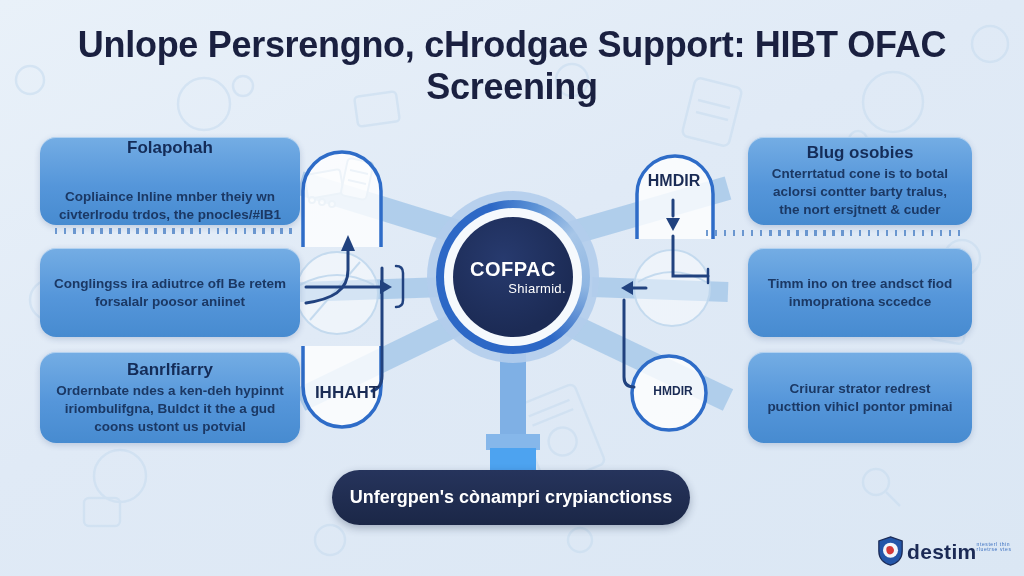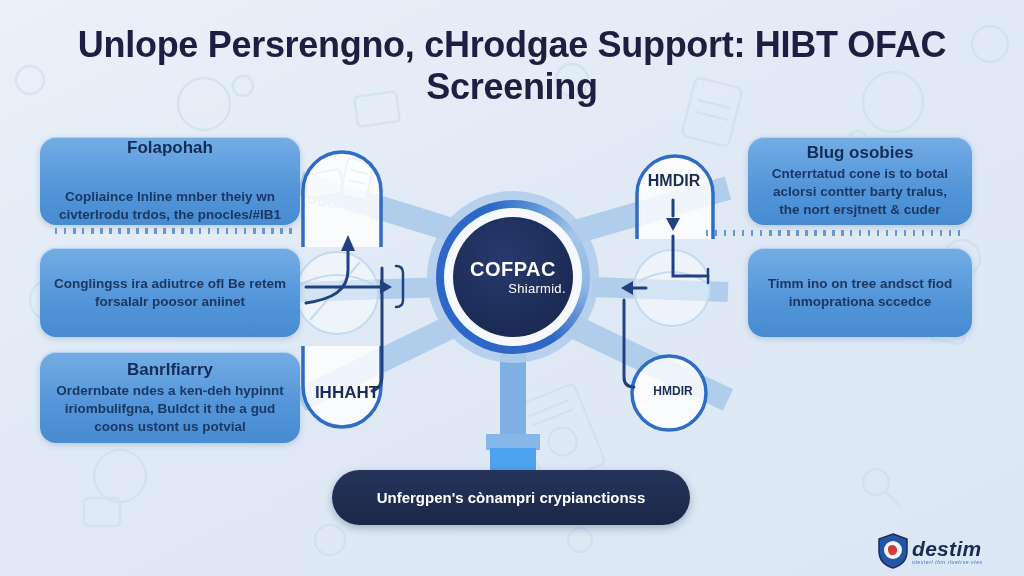--- a/index.html
+++ b/index.html
@@ -45,25 +45,25 @@
     display:flex;flex-direction:column;justify-content:center;align-items:center;color:#fff;}
   #core .c1{font-size:20px;font-weight:800;letter-spacing:.5px;text-align:center;}
   #core .c2{font-size:13px;font-weight:400;letter-spacing:.3px;margin-left:48px;}
   .nlabel{position:absolute;font-weight:800;color:#1b2c55;text-align:center;}
   #node-tr{left:636px;top:172px;width:76px;font-size:16px;}
   #node-br{left:639px;top:384px;width:68px;font-size:12px;}
   #node-bl{left:305px;top:383px;width:84px;font-size:17px;}
   .pill{
     position:absolute;left:332px;top:470px;width:358px;height:55px;border-radius:28px;
     background:linear-gradient(180deg,#26345c 0%,#1b2747 100%);
-    color:#fff;font-size:15px;font-weight:800;text-align:center;line-height:55px;
+    color:#fff;font-size:18px;font-weight:800;text-align:center;line-height:55px;
     box-shadow:0 3px 8px rgba(20,35,70,.3);
   }
   .logo{position:absolute;left:878px;top:533px;display:flex;align-items:center;gap:4px;}
-  .logo .ltxt{display:flex;flex-direction:column;line-height:1;font-style:italic;}
+  .logo .ltxt{display:flex;line-height:1;}
   .logo .lname{font-size:21px;font-weight:800;color:#1b2a55;letter-spacing:.3px;}
   .logo .ltag{font-size:5px;color:#3a6fc0;letter-spacing:.6px;margin-top:1px;}
 </style>
 </head>
 <body>
 
 <div id="stage">
 
   <svg class="layer" viewBox="0 0 1024 576" fill="none" stroke="#c9ddf0" stroke-width="2.5" opacity="0.6">
     <circle cx="204" cy="104" r="26"></circle>
@@ -170,20 +170,23 @@
   </div>
 
   <div class="ibox right" id="rbox1">
     <div class="bt">Blug osobies</div>
     <div class="bb">Cnterrtatud cone is to botal aclorsi contter barty tralus, the nort ersjtnett &amp; cuder</div>
   </div>
   <div class="dots" id="dots-right"></div>
   <div class="ibox right" id="rbox2">
     <div class="bb">Timm ino on tree andsct fiod inmoprationa sccedce</div>
   </div>
+  <div class="ibox right" id="rbox3">
+    <div class="bb">Criurar strator redrest pucttion vihicl pontor pminai</div>
+  </div>
 
   <div class="circ" id="halo"></div>
   <div class="circ" id="ring"></div>
   <div class="circ" id="whitering"></div>
   <div class="circ" id="core">
     <div class="c1">COFPAC</div>
     <div class="c2">Shiarmid.</div>
   </div>
 
   <div class="nlabel" id="node-tr">HMDIR</div>

